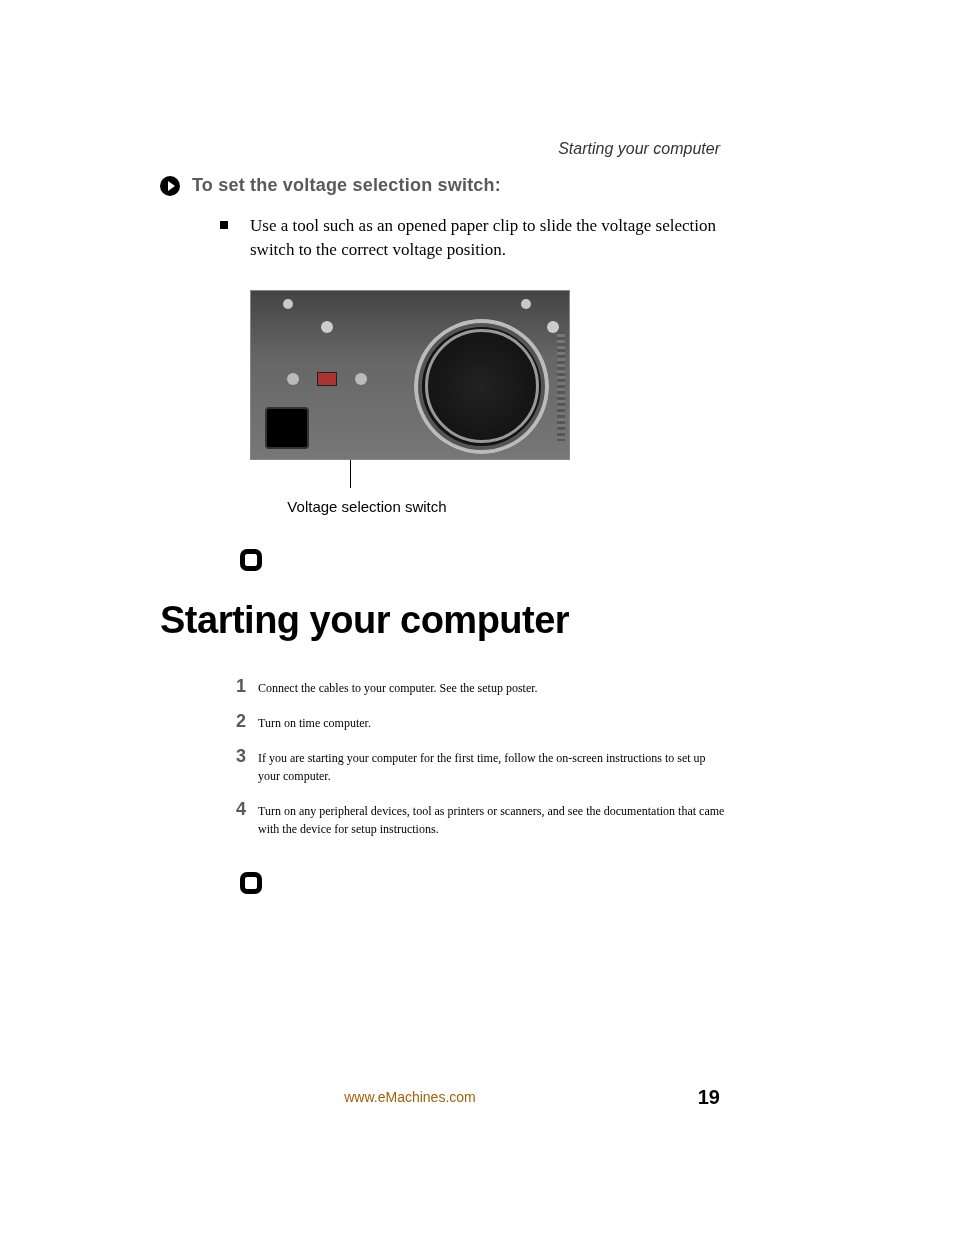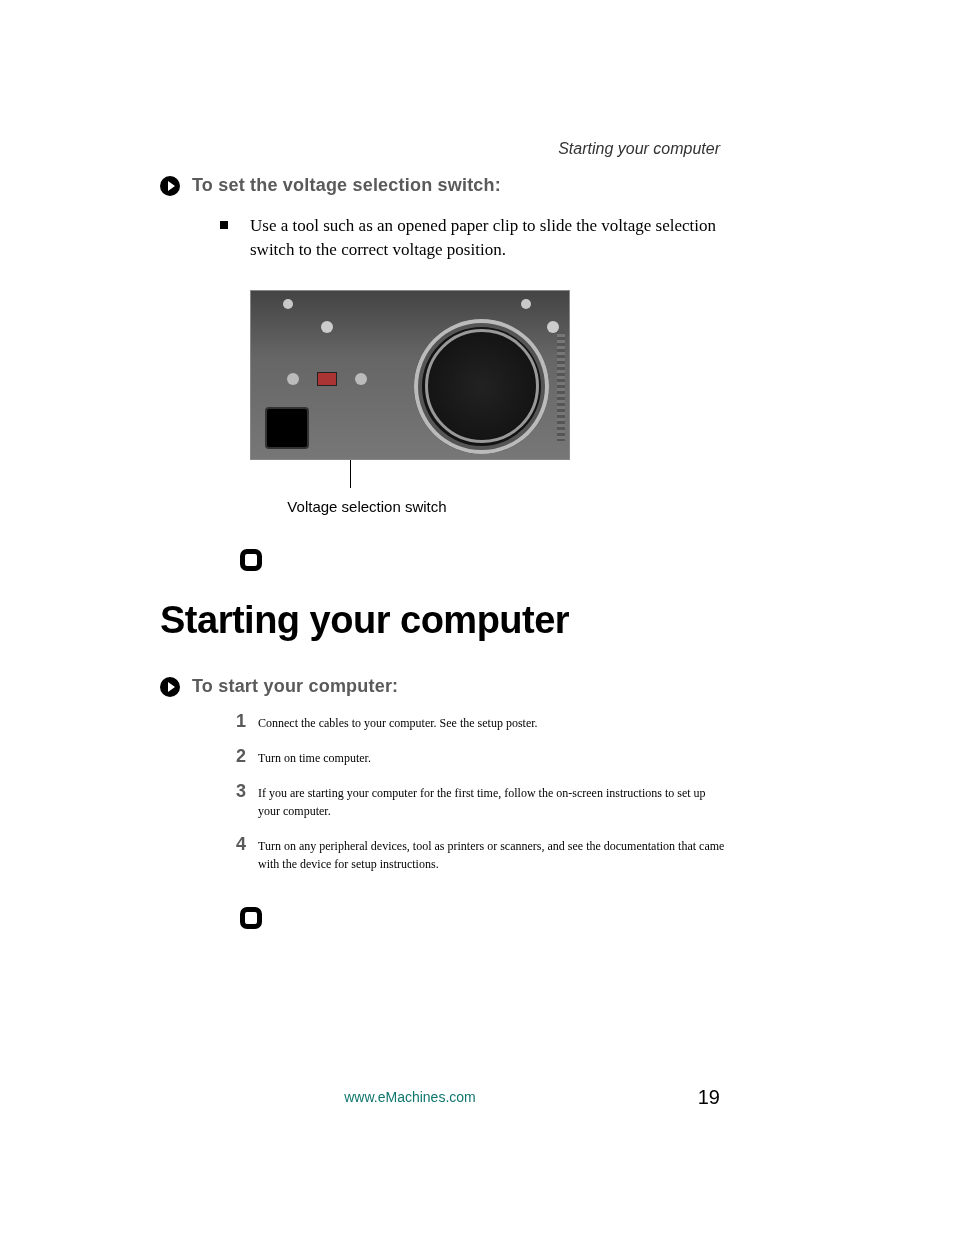--- a/index.html
+++ b/index.html
@@ -31,22 +31,22 @@
   .psu .side-griplines { position:absolute; right:4px; top:40px; width:8px; height:110px; background: repeating-linear-gradient(180deg,#555 0 3px,#777 3px 6px); }
   .callout-line { display:inline-block; position:relative; width:1px; height:28px; background:#000; margin-top: -4px; margin-left: -120px; }
   .callout-label { font-family: Arial, Helvetica, sans-serif; font-size: 15px; display:block; margin-top: 6px; margin-left: -86px; }
   .end-marker { width: 22px; height: 22px; border: 5px solid #000; border-radius: 7px; margin-left: 150px; margin-top: 34px; }
   .h1 { font-family: Arial, Helvetica, sans-serif; font-weight: 800; font-size: 38px; margin-top: 28px; margin-left: 70px; letter-spacing: -0.5px; }
   .section2 { margin-top: 34px; }
   .ol-row { display:flex; margin-left: 128px; max-width: 690px; margin-top: 14px; align-items: baseline; }
   .ol-num { width: 28px; text-align: right; font-family: Arial, Helvetica, sans-serif; font-weight: bold; font-size: 18px; color: #5a5a5a; flex-shrink:0; margin-right: 12px; }
   .ol-text { font-size: 12px; line-height: 1.45; }
   .footer { position: absolute; left: 0; right: 0; bottom: 130px; display:flex; justify-content:center; align-items:center; }
-  .footer-url { font-family: Arial, Helvetica, sans-serif; font-size: 14px; color: #0f766e; }
-  .footer-page { position:absolute; right: 100px; bottom: 126px; font-family: Arial, Helvetica, sans-serif; font-weight: normal; font-size: 20px; }
+  .footer-url { font-family: Arial, Helvetica, sans-serif; font-size: 14px; color: #a16207; }
+  .footer-page { position:absolute; right: 100px; bottom: 126px; font-family: Arial, Helvetica, sans-serif; font-weight: bold; font-size: 20px; }
 </style>
 </head>
 <body>
 
 <div class="page">
 
   <div class="running-head">Starting your computer</div>
 
   <div class="section1">
     <div class="task-heading-row">
@@ -78,24 +78,20 @@
       <span class="callout-line"></span>
       <span class="callout-label">Voltage selection switch</span>
     </div>
 
     <div class="end-marker"></div>
   </div>
 
   <h1 class="h1">Starting your computer</h1>
 
   <div class="section2">
-    <div class="task-heading-row">
-      <span class="play-icon"></span>
-      <span class="task-heading">To start your computer:</span>
-    </div>
 
     <div class="ol-row">
       <span class="ol-num">1</span>
       <span class="ol-text">Connect the cables to your computer. See the setup poster.</span>
     </div>
     <div class="ol-row">
       <span class="ol-num">2</span>
       <span class="ol-text">Turn on time computer.</span>
     </div>
     <div class="ol-row">

